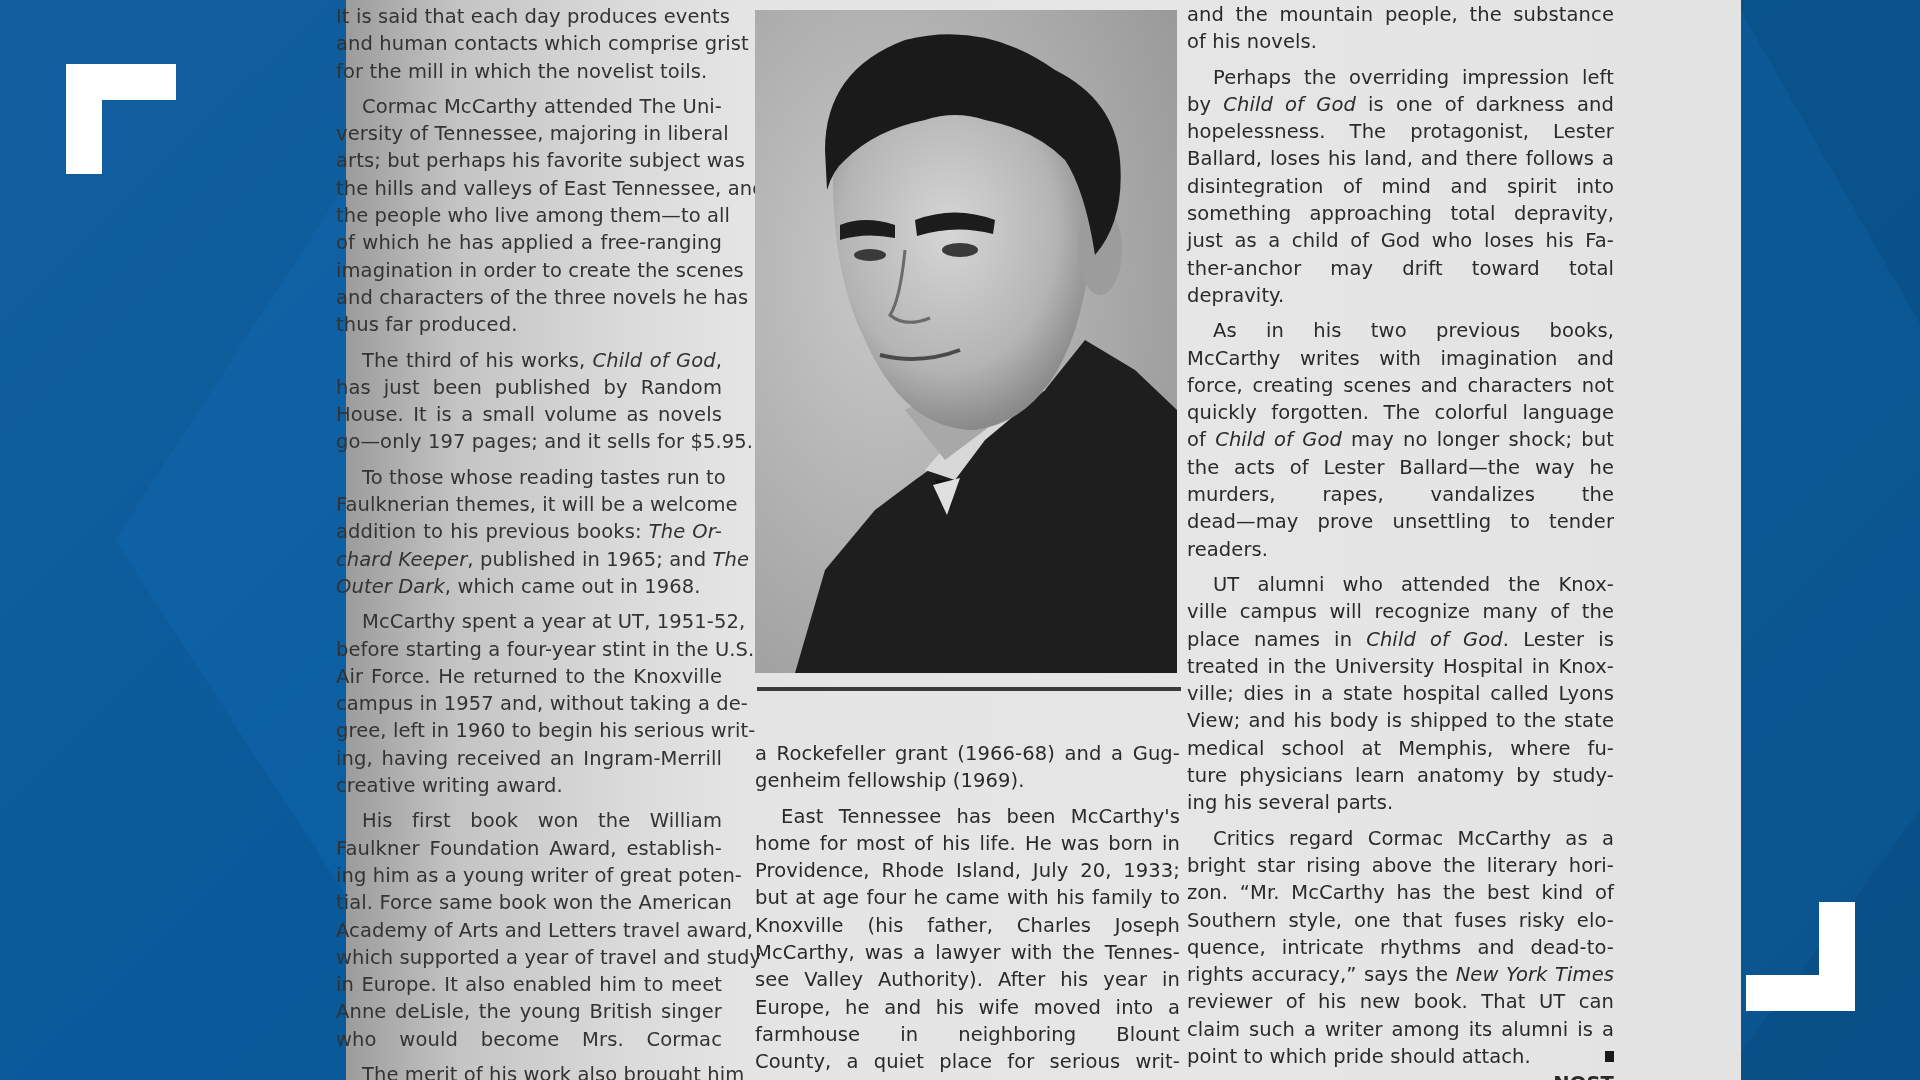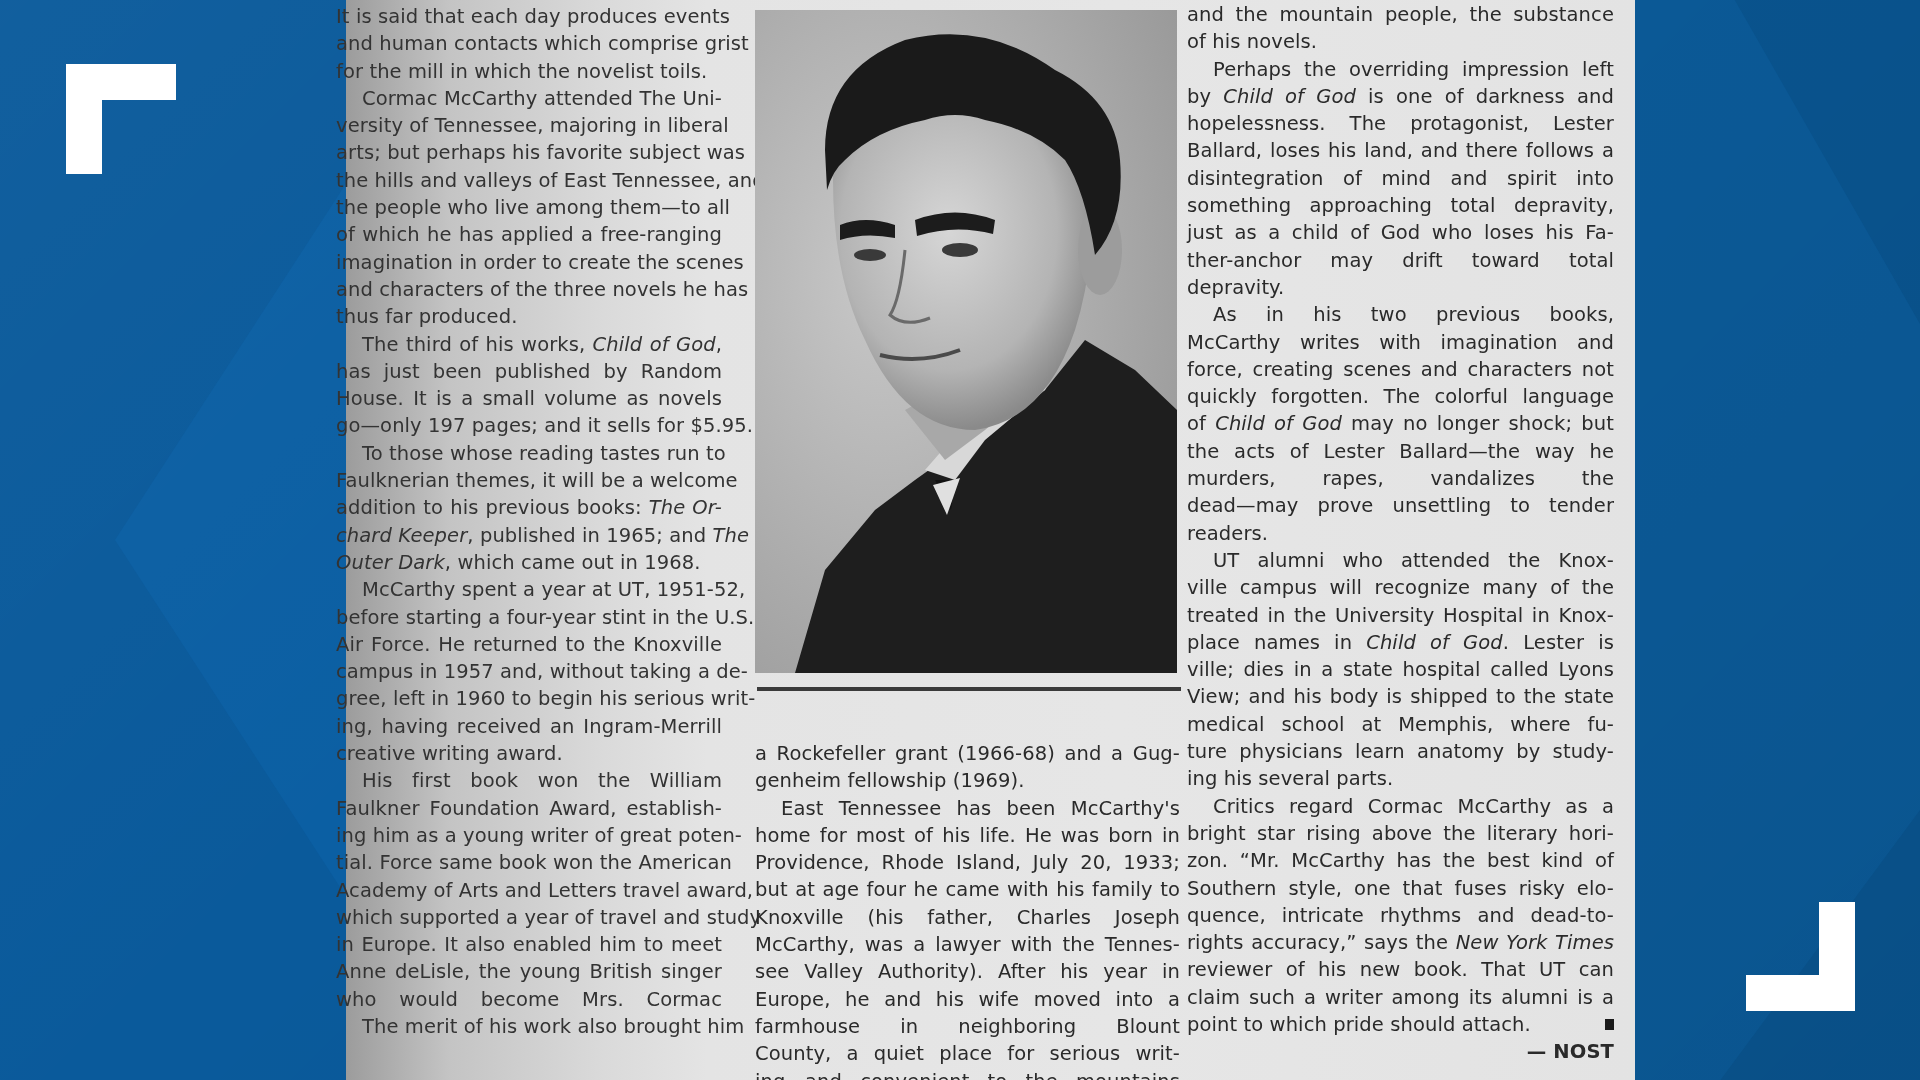--- a/index.html
+++ b/index.html
@@ -25,29 +25,29 @@
   }
   .chev-right-hi {
     position:absolute; left:1635px; top:0; width:285px; height:1080px;
     background:#0b5a98;
     clip-path: polygon(0 0, 35% 0, 100% 30%, 100% 75%, 30% 100%, 0 100%);
   }
   .bracket { position:absolute; }
   .bracket .bar { position:absolute; background:#ffffff; }
 
   .page {
-    position:absolute; left:346px; top:0; width:1289px; height:1080px;
+    position:absolute; left:346px; top:0; width:1395px; height:1080px;
     background: linear-gradient(90deg, #9c9c9c 0%, #c4c4c4 8%, #dadada 20%, #e4e4e4 28%, #e6e6e6 60%, #e3e3e3 100%);
     color:#2a2a2a;
     font-family:"DejaVu Sans", sans-serif;
   }
   .col { position:absolute; font-size:19.5px; line-height:27.3px; letter-spacing:0.1px; }
   .col .ln { display:block; white-space:nowrap; text-align:justify; text-align-last:justify; }
   .col .ln.last { text-align-last:left; }
-  .col .ln.ind { padding-left:26px; }
+  .col .ln.ind { padding-left:26px;margin-top:8px; }
   .col-left { left:0px; top:3px; width:376px; color:#333; }
   .col-left .ln { margin-left:-10px; }
   .col-mid { left:409px; top:740px; width:425px; }
   .col-right { left:841px; top:1px; width:427px; }
   .col em { font-style:italic; }
 
   .photo {
     position:absolute; left:409px; top:10px; width:422px; height:663px;
     background: linear-gradient(180deg, #b9b9b9 0%, #b0b0b0 50%, #a6a6a6 100%);
     overflow:hidden;
@@ -196,22 +196,22 @@
       <span class="ln">McCarthy writes with imagination and</span>
       <span class="ln">force, creating scenes and characters not</span>
       <span class="ln">quickly forgotten. The colorful language</span>
       <span class="ln">of <em>Child of God</em> may no longer shock; but</span>
       <span class="ln">the acts of Lester Ballard—the way he</span>
       <span class="ln">murders, rapes, vandalizes the</span>
       <span class="ln">dead—may prove unsettling to tender</span>
       <span class="ln last">readers.</span>
       <span class="ln ind">UT alumni who attended the Knox-</span>
       <span class="ln">ville campus will recognize many of the</span>
+      <span class="ln">place names in <em>Child of God</em>. Lester is</span>
       <span class="ln">treated in the University Hospital in Knox-</span>
-      <span class="ln">place names in <em>Child of God</em>. Lester is</span>
       <span class="ln">ville; dies in a state hospital called Lyons</span>
       <span class="ln">View; and his body is shipped to the state</span>
       <span class="ln">medical school at Memphis, where fu-</span>
       <span class="ln">ture physicians learn anatomy by study-</span>
       <span class="ln last">ing his several parts.</span>
       <span class="ln ind">Critics regard Cormac McCarthy as a</span>
       <span class="ln">bright star rising above the literary hori-</span>
       <span class="ln">zon. “Mr. McCarthy has the best kind of</span>
       <span class="ln">Southern style, one that fuses risky elo-</span>
       <span class="ln">quence, intricate rhythms and dead-to-</span>

